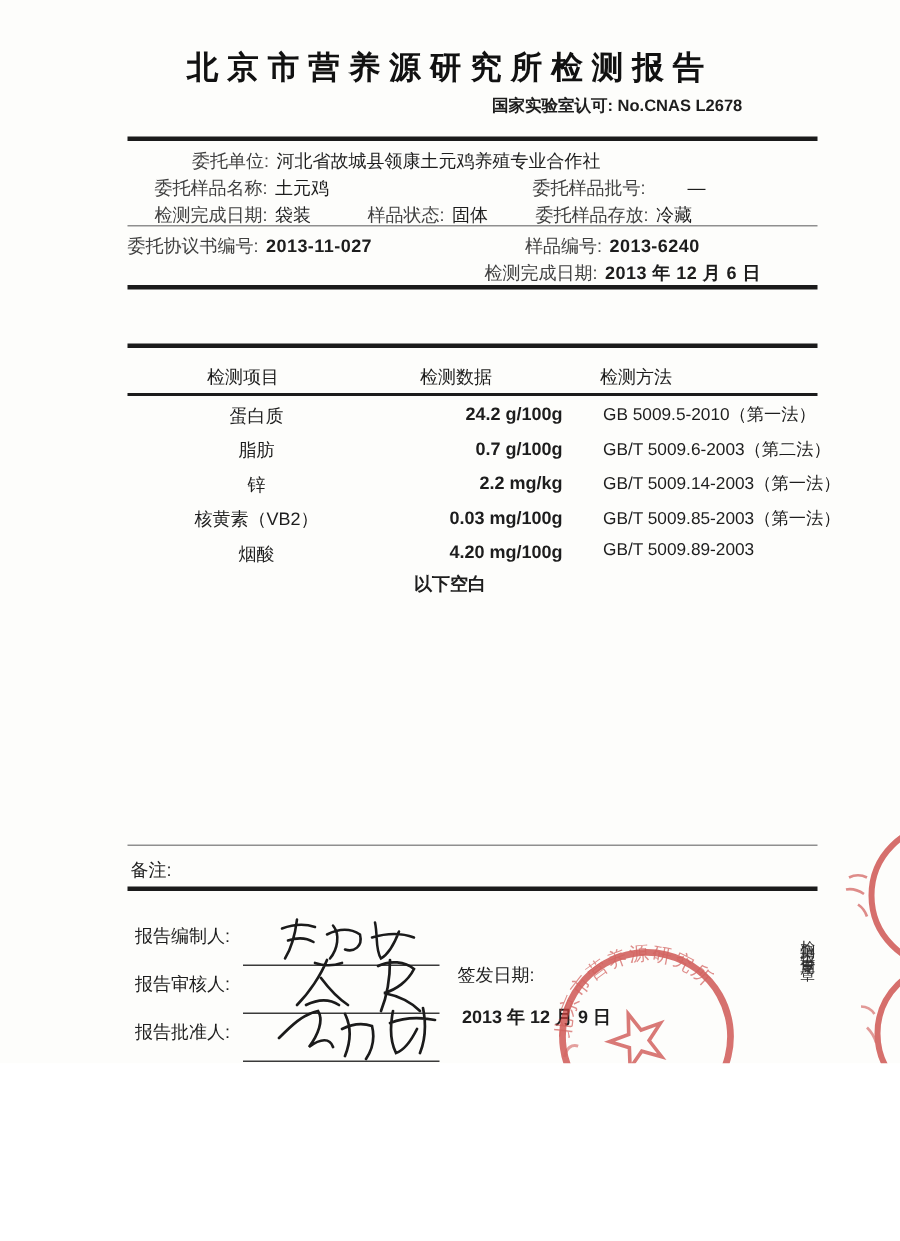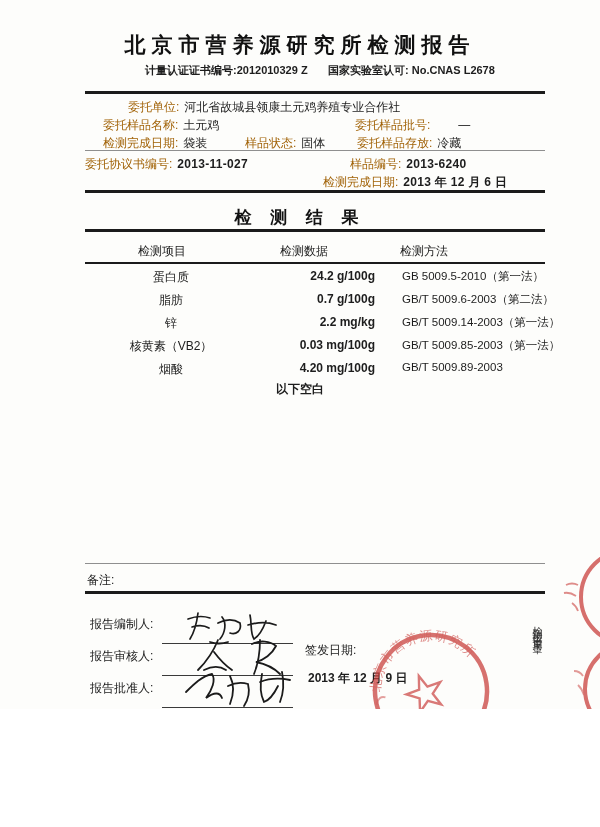--- a/index.html
+++ b/index.html
@@ -7,21 +7,21 @@
     position:relative;width:600px;height:709px;overflow:hidden;
     background:#fdfdfb;color:#1d1d1d;
     font-family:"Liberation Sans","DejaVu Sans",sans-serif;
   }
   .abs{position:absolute;white-space:nowrap;}
   .b{font-weight:bold;}
   .line{position:absolute;background:#1b1b1b;}
   .line-gray{position:absolute;background:#8f8f8f;}
   .f11{font-size:11px;}
   .f12{font-size:12px;}
-  .lbl{color:#a16207;text-align:right;}
+  .lbl{color:#404040;text-align:right;}
   .val{margin-left:5px;}
   .valnum{margin-left:5px;font-weight:bold;letter-spacing:.3px;}
   .doc-title{font-size:21px;font-weight:bold;letter-spacing:6px;color:#111;}
   .sec-title{font-size:17px;font-weight:bold;letter-spacing:7px;color:#111;}
   .cell-item{left:85px;width:172px;text-align:center;font-size:12px;}
   .cell-val{left:225px;width:150px;text-align:right;font-size:12px;font-weight:bold;}
   .cell-method{left:402px;font-size:11.5px;}
   .sigline{position:absolute;left:162px;width:131px;height:1px;background:#3a3a3a;}
   .sigsvg{position:absolute;}
   .stamp-side-text{
@@ -31,21 +31,20 @@
   .edge-stamp{position:absolute;opacity:.75;}
   svg{display:block;}
 </style>
 </head>
 <body>
 
 <div class="page">
 
   <div class="abs doc-title" style="left:0;right:0;top:31px;text-align:center;">北京市营养源研究所检测报告</div>
 
-  <div class="abs f11 b" style="left:145px;top:63px;">计量认证证书编号:2012010329 Z</div>
   <div class="abs f11 b" style="left:328px;top:63px;">国家实验室认可: No.CNAS L2678</div>
 
   <div class="line" style="left:85px;top:91px;width:460px;height:3px;"></div>
 
   <div class="abs f12" style="left:128px;top:99px;">
     <span class="lbl">委托单位:</span><span class="val">河北省故城县领康土元鸡养殖专业合作社</span>
   </div>
 
   <div class="abs f12" style="left:103px;top:117px;">
     <span class="lbl">委托样品名称:</span><span class="val">土元鸡</span>
@@ -72,21 +71,20 @@
   <div class="abs f12" style="left:350px;top:156px;">
     <span class="lbl">样品编号:</span><span class="valnum">2013-6240</span>
   </div>
 
   <div class="abs f12" style="left:323px;top:174px;">
     <span class="lbl">检测完成日期:</span><span class="valnum">2013 年 12 月 6 日</span>
   </div>
 
   <div class="line" style="left:85px;top:190px;width:460px;height:2.5px;"></div>
 
-  <div class="abs sec-title" style="left:0;right:0;top:206px;text-align:center;">检 测 结 果</div>
 
   <div class="line" style="left:85px;top:229px;width:460px;height:2.5px;"></div>
 
   <div class="abs f12" style="left:138px;top:243px;">检测项目</div>
   <div class="abs f12" style="left:280px;top:243px;">检测数据</div>
   <div class="abs f12" style="left:400px;top:243px;">检测方法</div>
 
   <div class="line" style="left:85px;top:262px;width:460px;height:1.5px;"></div>
 
   <div>

